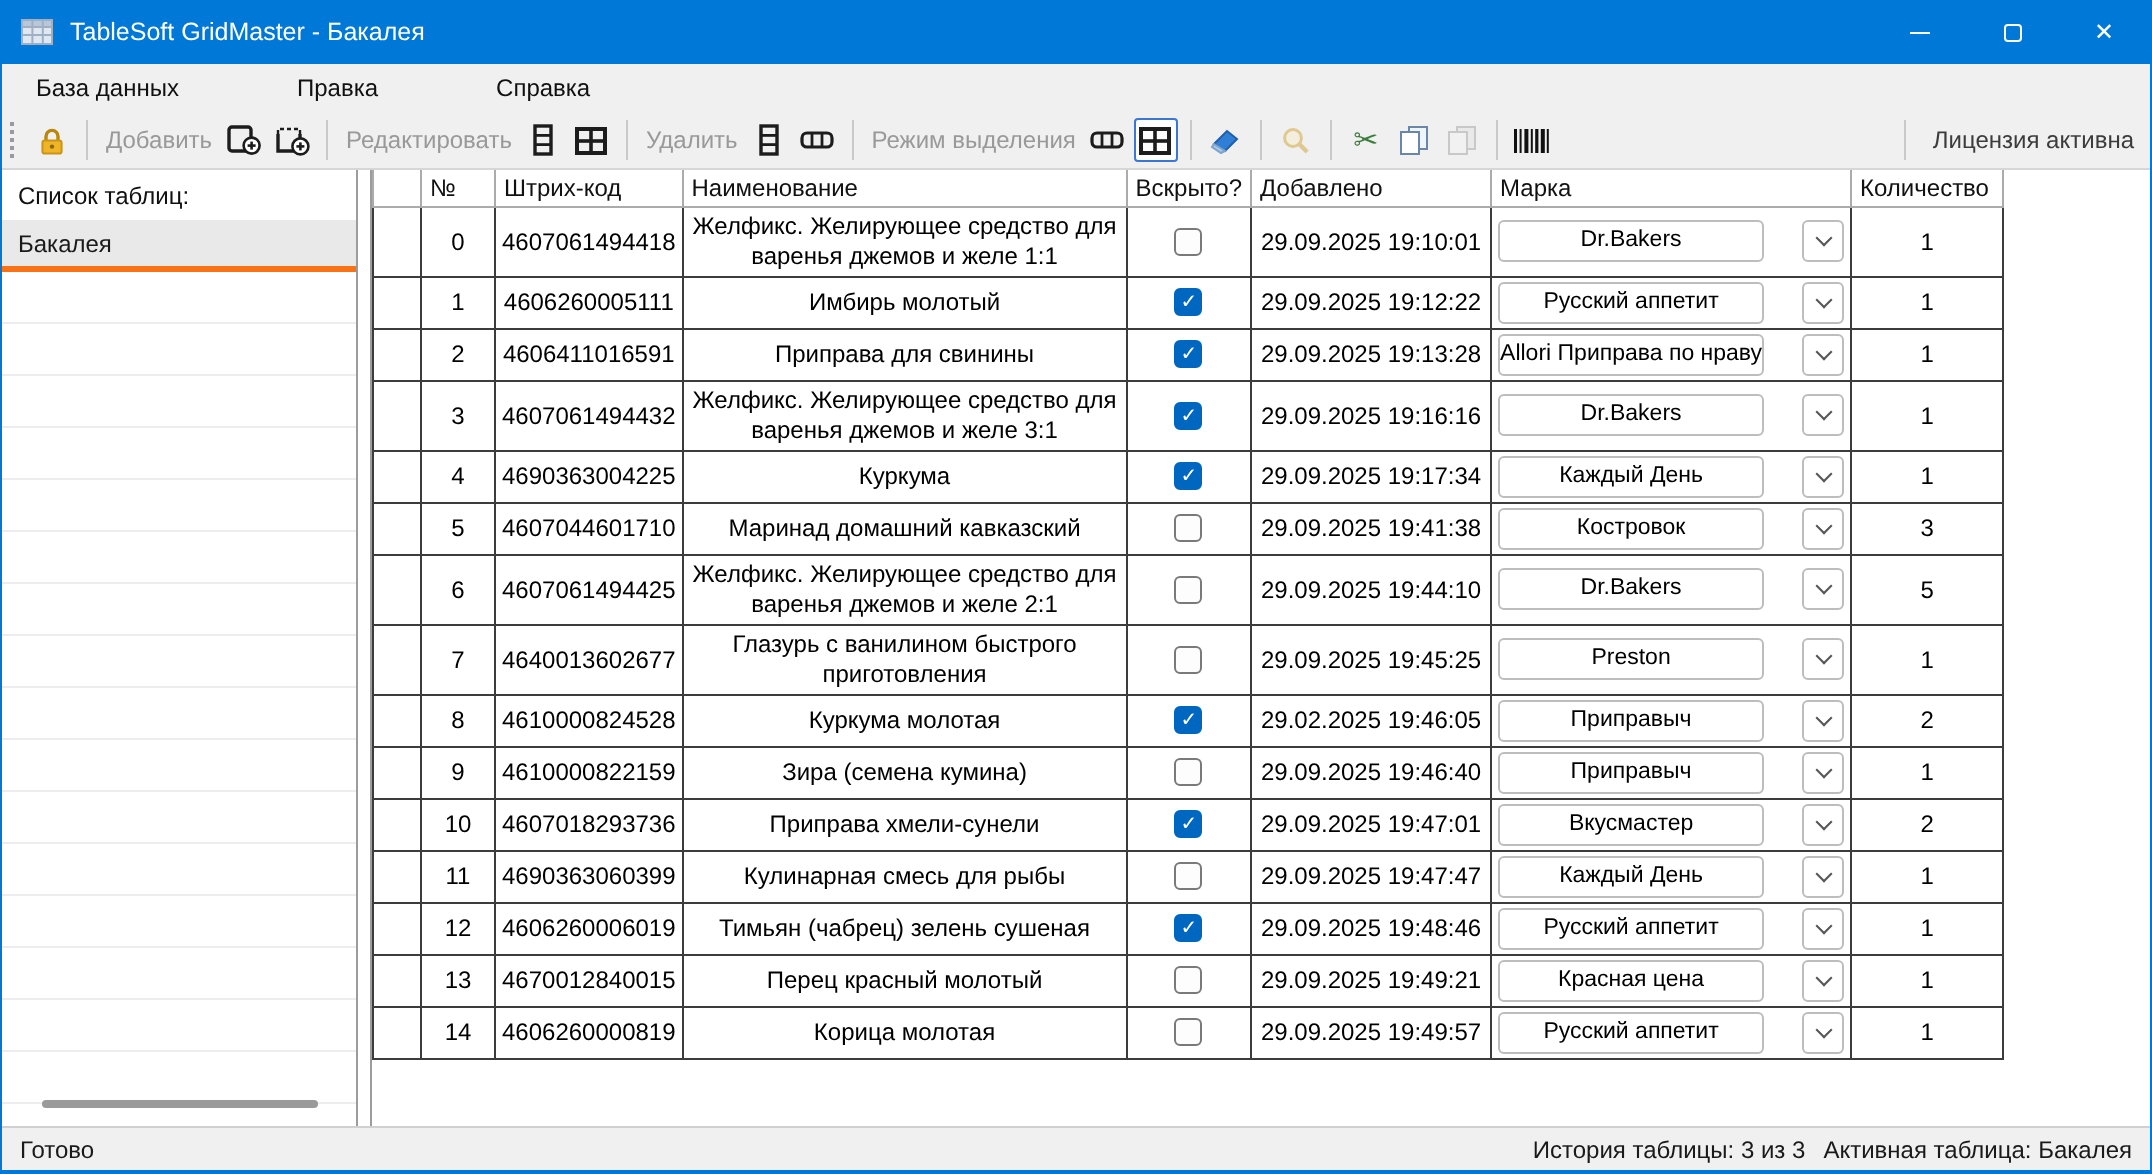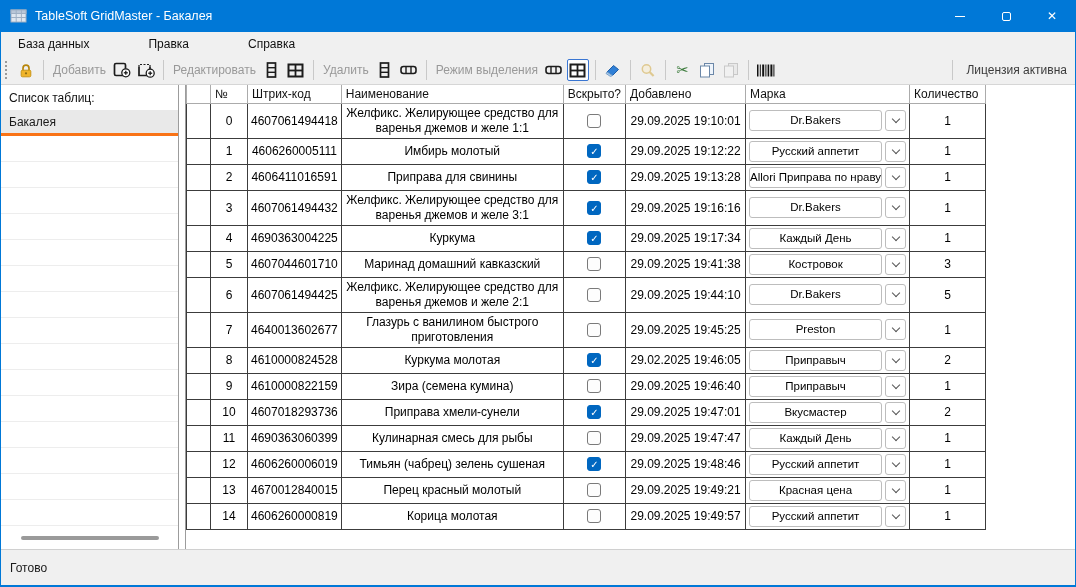--- a/index.html
+++ b/index.html
@@ -57,26 +57,26 @@
   td.c-ind { background:#fff; }
   td.c-num { background:#7f7f7f; }
   td.c-bar { background:#f3f3f3; }
   td.c-name { line-height:1.25; padding:2px 6px; }
   td.c-added { background:#cbcbcb; white-space:nowrap; }
   
   .cb { display:inline-block; width:14px; height:14px; border:1px solid #7a7a7a; border-radius:3px; background:#fdfdfd; vertical-align:middle; }
   .cb.checked { background:#0067c0; border-color:#0067c0; }
   .cb.checked::after { content:"✓"; font-family:"DejaVu Sans", sans-serif; color:#fff; font-size:10px; line-height:13px; display:block; text-align:center; }
   
-  .combo { display:flex; align-items:center; gap:3px; }
+  .combo { display:flex; align-items:center; gap:19px; }
   .combo-val { flex:1 1 auto; height:21px; line-height:19px; border:1px solid #bdbdbd; border-radius:3px; background:#fff; text-align:center; white-space:nowrap; overflow:hidden; font-size:11.5px; }
   .combo-btn { flex:0 0 auto; width:21px; height:21px; border:1px solid #bdbdbd; border-radius:3px; background:#fff; display:flex; align-items:center; justify-content:center; }
   .chev { width:6px; height:6px; border-right:1.4px solid #555; border-bottom:1.4px solid #555; transform:rotate(45deg); margin-top:-3px; }
   
-  .statusbar { height:36px; background:#f0f0f0; border-top:1px solid #d0d0d0; display:flex; align-items:center; padding:0 9px; flex:0 0 auto; }
+  .statusbar { height:22px; background:#f0f0f0; border-top:1px solid #d0d0d0; display:flex; align-items:center; padding:0 9px; flex:0 0 auto; }
   .status-right { margin-left:auto; display:flex; gap:9px; }
   .status-right span { white-space:nowrap; }
 </style>
 </head>
 <body>
 
 <div class="window">
 
   <div class="titlebar">
     <svg class="app-icon" viewBox="0 0 17 16">
@@ -583,14 +583,18 @@
     </td>
     <td class="c-qty">1</td>
   </tr>
 </tbody>
       </table>
     </div>
   </div>
 
   <div class="statusbar">
     <span>Готово</span>
+    <div class="status-right">
+      <span>История таблицы: 3 из 3</span>
+      <span>Активная таблица: Бакалея</span>
+    </div>
   </div>
 </div>
 
 </body></html>

